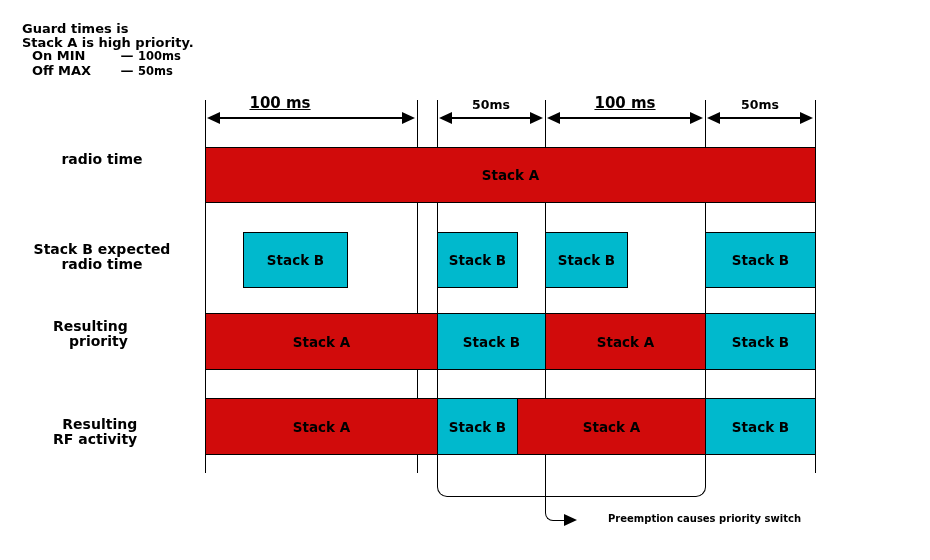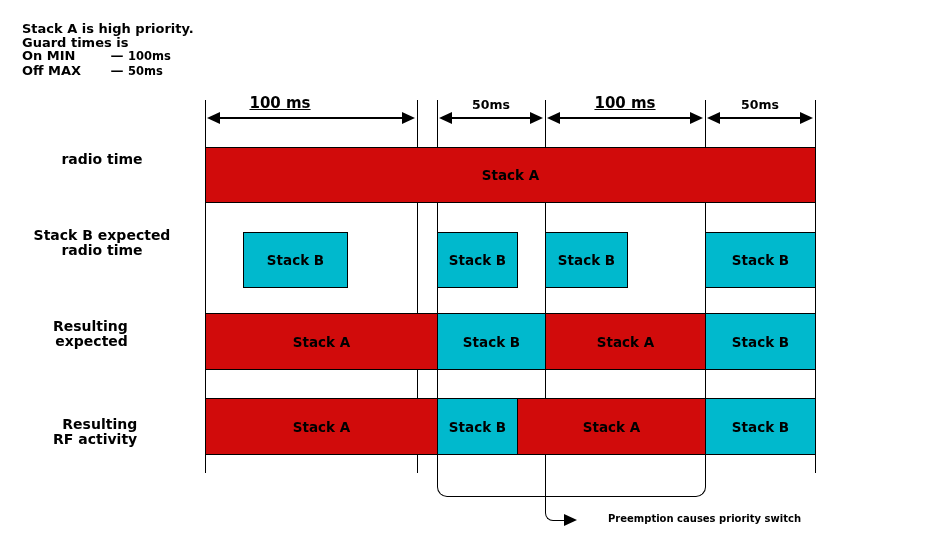--- a/index.html
+++ b/index.html
@@ -4,21 +4,21 @@
 <style>
   html,body{margin:0;padding:0;background:#fff;}
   #canvas{
     position:relative;width:930px;height:560px;background:#ffffff;
     font-family:"DejaVu Sans","Liberation Sans",sans-serif;color:#000;overflow:hidden;
   }
   .abs{position:absolute;}
   
   #info{left:22px;top:22px;font-size:13px;font-weight:bold;line-height:13.5px;white-space:nowrap;}
   .guard-row{display:flex;align-items:baseline;}
-  .guard-label{display:inline-block;width:84px;}
+  .guard-label{display:inline-block;width:84px;margin-left:10px;}
   .guard-dash{display:inline-block;width:22px;text-align:center;}
   .guard-value{display:inline-block;font-size:11.5px;}
   
   .vline{position:absolute;width:1px;background:#000;top:100px;height:373px;}
   
   .dimline{position:absolute;top:117px;height:2px;background:#000;}
   .tri{position:absolute;width:0;height:0;top:112px;}
   .tri-l{border-top:6px solid transparent;border-bottom:6px solid transparent;border-right:13px solid #000;}
   .tri-r{border-top:6px solid transparent;border-bottom:6px solid transparent;border-left:13px solid #000;}
   .mlabel{position:absolute;top:94px;font-weight:bold;text-align:center;}
@@ -49,22 +49,22 @@
     border-top:6px solid transparent;border-bottom:6px solid transparent;border-left:13px solid #000;
   }
   #annotation{position:absolute;left:608px;top:513px;font-weight:bold;font-size:10px;white-space:nowrap;}
 </style>
 </head>
 <body>
 
 <div id="canvas">
 
   <div class="abs" id="info">
+    <div>Guard times is</div>
     <div>Stack A is high priority.</div>
-    <div>Guard times is</div>
     <div class="guard-row">
       <span class="guard-label">On MIN</span>
       <span class="guard-dash">—</span>
       <span class="guard-value">100ms</span>
     </div>
     <div class="guard-row">
       <span class="guard-label">Off MAX</span>
       <span class="guard-dash">—</span>
       <span class="guard-value">50ms</span>
     </div>
@@ -93,27 +93,27 @@
   <div class="tri tri-r" style="left:690px"></div>
 
   <div class="mlabel small" style="left:707px;width:106px">50ms</div>
   <div class="dimline" style="left:719px;width:82px"></div>
   <div class="tri tri-l" style="left:707px"></div>
   <div class="tri tri-r" style="left:800px"></div>
 
   <div class="rowlabel centered" style="top:152px">
     <div>radio time</div>
   </div>
-  <div class="rowlabel centered" style="top:228px">
+  <div class="rowlabel centered" style="top:242px">
     <div>Stack B expected</div>
     <div>radio time</div>
   </div>
   <div class="rowlabel leftal" style="top:319px">
     <div>Resulting</div>
-    <div>expected</div>
+    <div>priority</div>
   </div>
   <div class="rowlabel leftal" style="top:417px">
     <div>Resulting</div>
     <div>RF activity</div>
   </div>
 
   <div class="blk blk-a" style="left: 205px; top: 147px; width: 611px; height: 56px; background: rgb(209, 11, 11);">Stack A</div>
 
   <div class="blk blk-b" style="left: 243px; top: 232px; width: 105px; height: 56px; background: rgb(0, 185, 205);">Stack B</div>
   <div class="blk blk-b" style="left: 437px; top: 232px; width: 81px; height: 56px; background: rgb(0, 185, 205);">Stack B</div>

